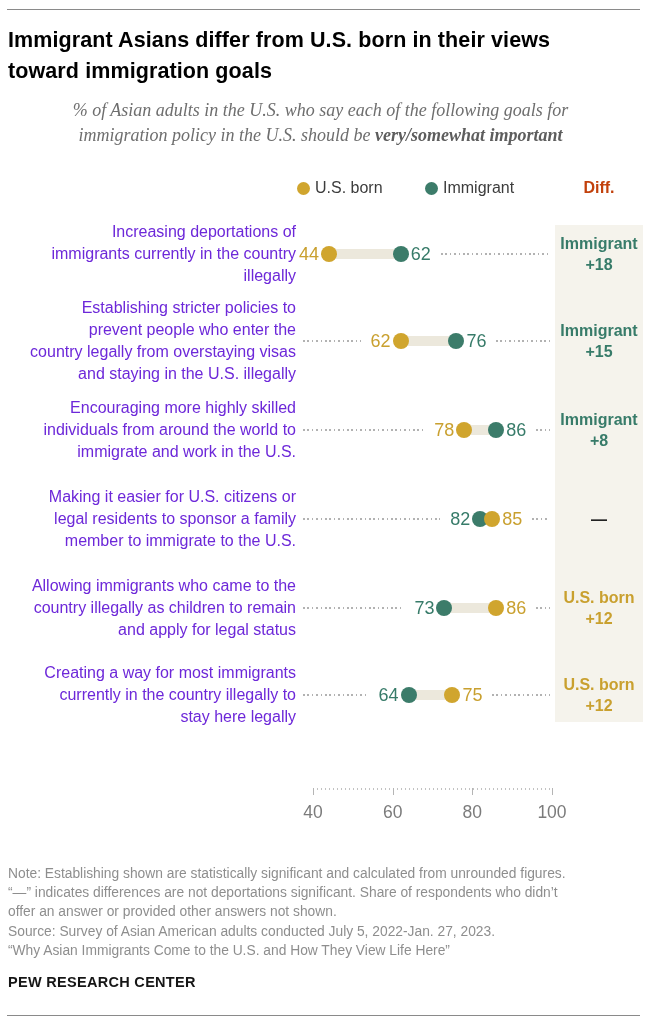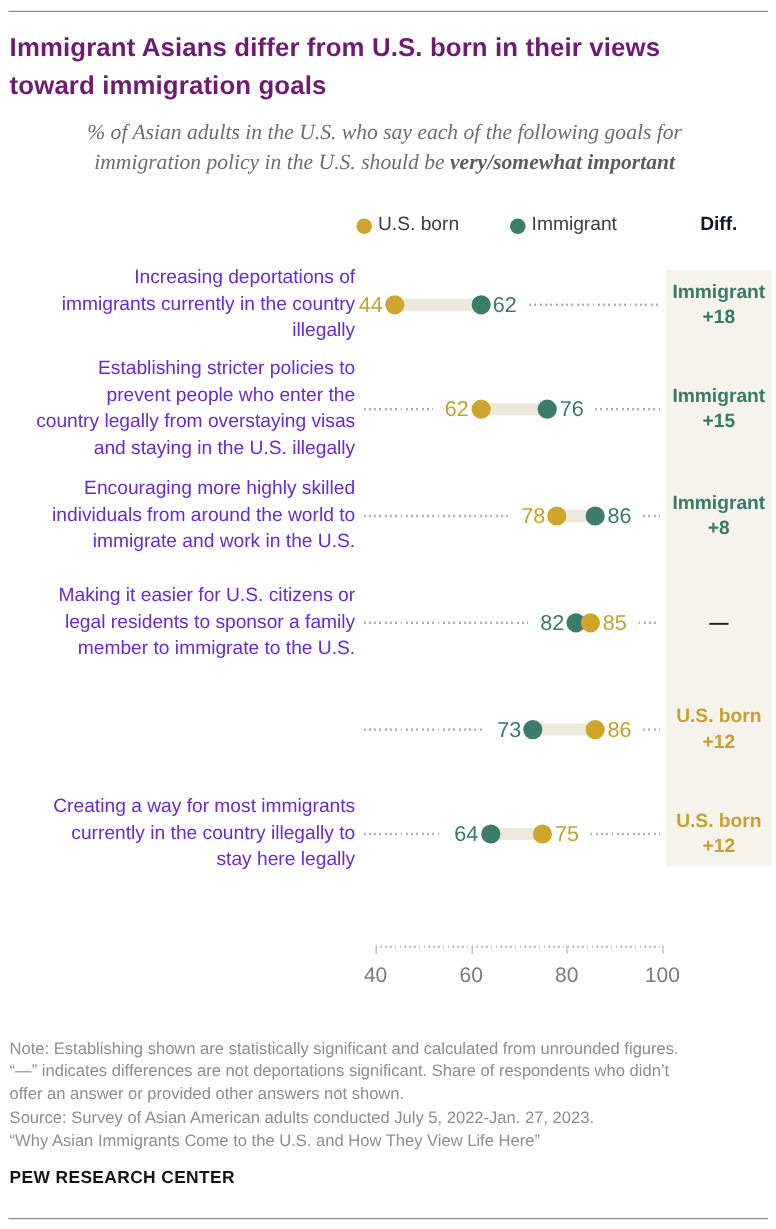--- a/index.html
+++ b/index.html
@@ -6,40 +6,40 @@
   .page {
     position:relative; width:647px; height:1024px; background:#ffffff;
     font-family:"Liberation Sans", sans-serif; overflow:hidden;
   }
   .rule { position:absolute; left:7px; right:7px; height:1px; background:#8a8a8a; }
   .rule-top { top:9px; }
   .rule-bottom { top:1015px; }
 
   .title {
     position:absolute; left:8px; top:25px; width:625px; margin:0;
-    font-size:21.5px; line-height:31px; font-weight:700; color:#701a75;
+    font-size:21.5px; line-height:31px; font-weight:700; color:#000000;
     letter-spacing:0.1px;
   }
   .subtitle {
     position:absolute; left:8px; top:98px; width:625px; margin:0;
     font-family:"Liberation Serif", serif; font-style:italic;
     font-size:18px; line-height:25px; color:#6e6e6e;text-align:center;
   }
   .subtitle b { font-weight:700; color:#5d5d5d; }
 
   .legend { position:absolute; left:0; top:179px; width:647px; height:18px; }
   .legend-item { position:absolute; top:0; display:flex; align-items:center; gap:5px;
     font-size:16px; color:#3c3c3c; }
   .legend-item-us { left:297px; }
   .legend-item-imm { left:425px; }
   .legend-dot { width:13px; height:13px; border-radius:50%; display:inline-block; }
   .legend-dot-us { background:#d0a52e; }
   .legend-dot-imm { background:#3c7c6a; }
   .legend-diff { position:absolute; left:555px; top:0; width:88px; text-align:center;
-    font-size:16px; font-weight:700; color:#0f172a; }
+    font-size:16px; font-weight:700; color:#c2410c; }
 
   .plot { position:absolute; left:0; top:215px; width:647px; height:625px; }
   .diff-box { position:absolute; left:555px; top:10px; width:88px; height:497px;
     background:#f5f3ec; }
 
   .row { position:absolute; left:0; width:647px; height:90px; }
   .row-label-wrap { position:absolute; left:0; top:0; width:296px; height:100%;
     display:flex; align-items:center; justify-content:flex-end; }
   .row-label { white-space:pre-line; text-align:right; font-size:16px;
     line-height:22px; color:#6d28d9; }
@@ -174,20 +174,25 @@
       <div class="dot dot-us" style="left: 484.25px;"></div>
       <span class="num num-us" style="left: 502.25px;">85</span>
       <span class="num num-imm" style="right: 176.7px;">82</span>
       <div class="diff diff-none">
         <div></div>
         <div>—</div>
       </div>
     </div>
 
     <div class="row" style="top:348px">
+      <div class="row-label-wrap">
+          <span class="row-label">Allowing immigrants who came to the
+country illegally as children to remain
+and apply for legal status</span>
+        </div>
       <div class="leader leader-left" style="left: 303px; width: 101.45px;"></div>
       <div class="leader leader-right" style="left: 536.233px; width: 13.7667px;"></div>
       <div class="bar" style="left: 444.45px; width: 51.7833px;"></div>
       <div class="dot dot-imm" style="left: 436.45px;"></div>
       <div class="dot dot-us" style="left: 488.233px;"></div>
       <span class="num num-us" style="left: 506.233px;">86</span>
       <span class="num num-imm" style="right: 212.55px;">73</span>
       <div class="diff diff-us">
         <div>U.S. born</div>
         <div>+12</div>

